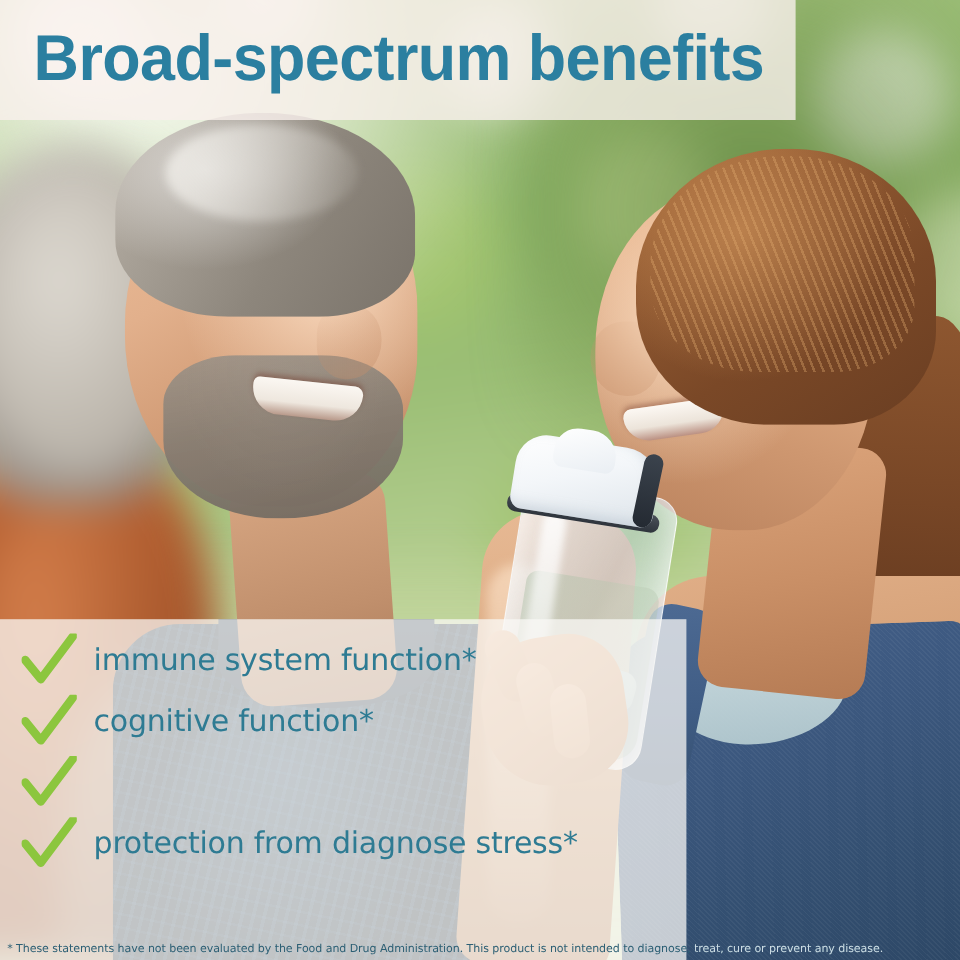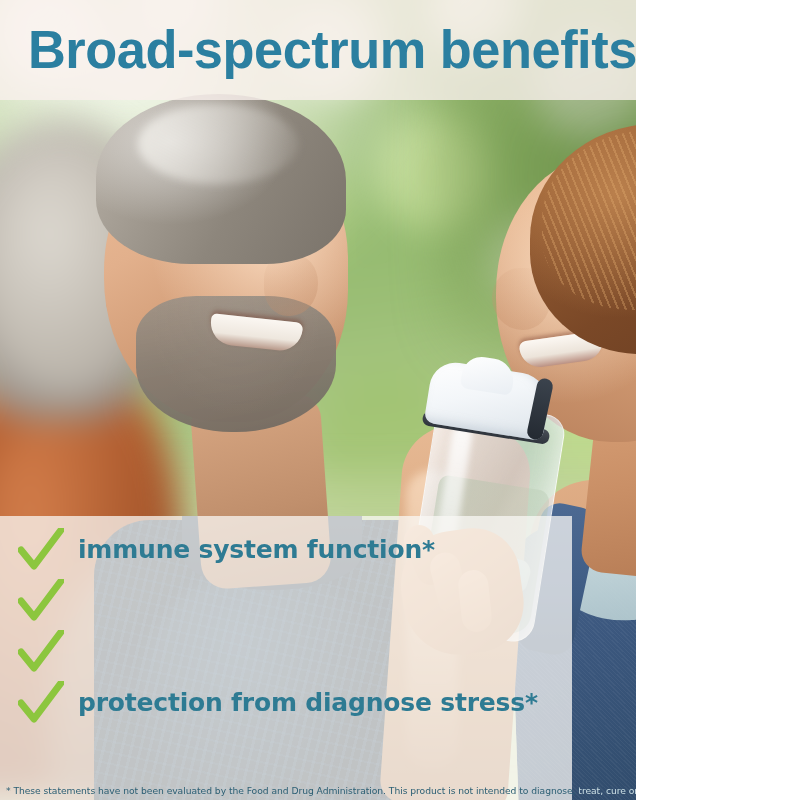--- a/index.html
+++ b/index.html
@@ -3,21 +3,21 @@
 <meta charset="utf-8">
 <style>
   html, body {
     margin: 0;
     padding: 0;
     background: #ffffff;
   }
 
   #poster {
     position: relative;
-    width: 636px;
+    width: 800px;
     height: 800px;
     overflow: hidden;
     font-family: "Liberation Sans", sans-serif;
     background: #cfd9c2;
   }
 
   
 
   .photo {
     position: absolute;
@@ -547,21 +547,21 @@
     left: 18px;
     top: 4px;
     width: 46px;
     height: 44px;
     flex: none;
   }
   .benefit-label {
     margin-left: 78px;
     font-family: "DejaVu Sans", sans-serif;
     font-size: 25px;
-    font-weight: 700;
+    font-weight: 400;
     color: #2e7b93;
     letter-spacing: -0.2px;
     line-height: 1;
     white-space: nowrap;
   }
 
   
   .disclaimer {
     position: absolute;
     left: 6px;
@@ -676,20 +676,21 @@
       </span>
       <span class="benefit-label">immune system function*</span>
     </li>
 
     <li class="benefit-item">
       <span class="check-icon">
         <svg viewBox="0 0 46 44" width="46" height="44" aria-hidden="true">
           <path d="M3 22 L16 38 L43 2" fill="none" stroke="#8cc63e" stroke-width="7" stroke-linecap="round" stroke-linejoin="round"></path>
         </svg>
       </span>
+      <span class="benefit-label">cognitive function*</span>
     </li>
 
 
     <li class="benefit-item">
       <span class="check-icon">
         <svg viewBox="0 0 46 44" width="46" height="44" aria-hidden="true">
           <path d="M3 22 L16 38 L43 2" fill="none" stroke="#8cc63e" stroke-width="7" stroke-linecap="round" stroke-linejoin="round"></path>
         </svg>
       </span>
     </li>

